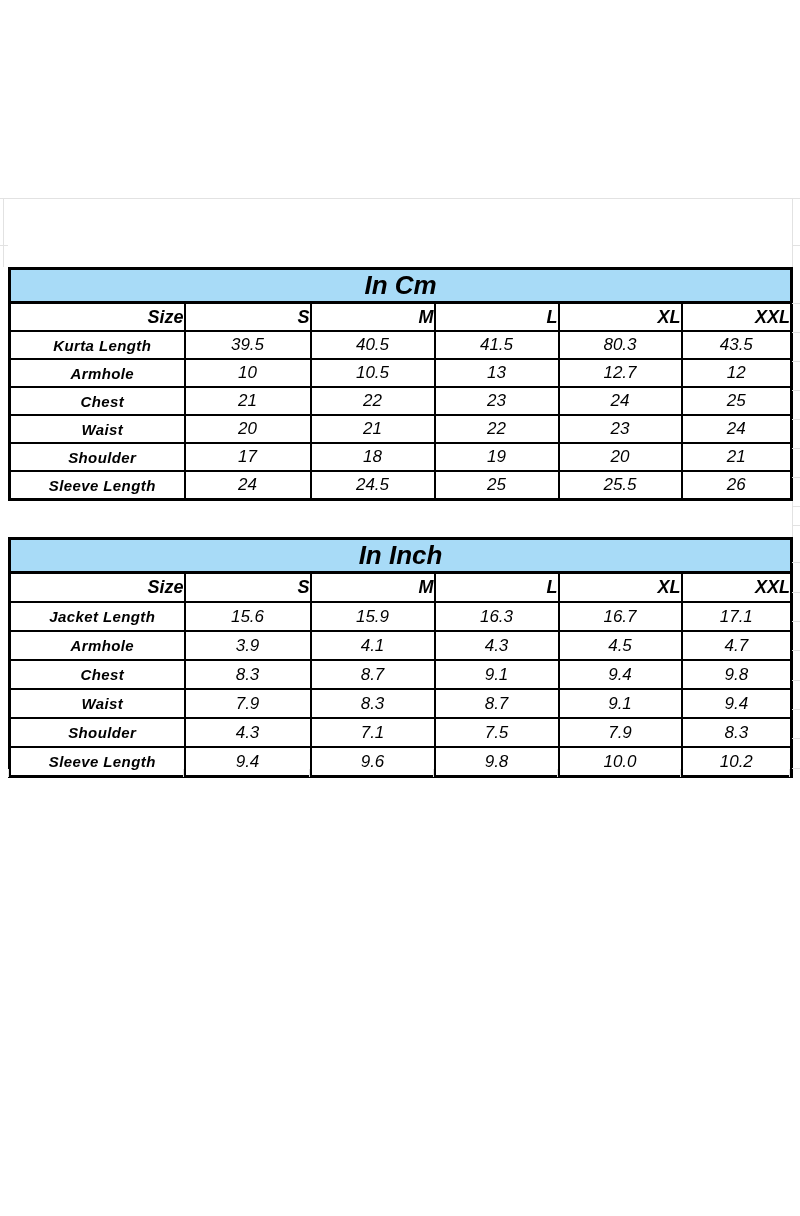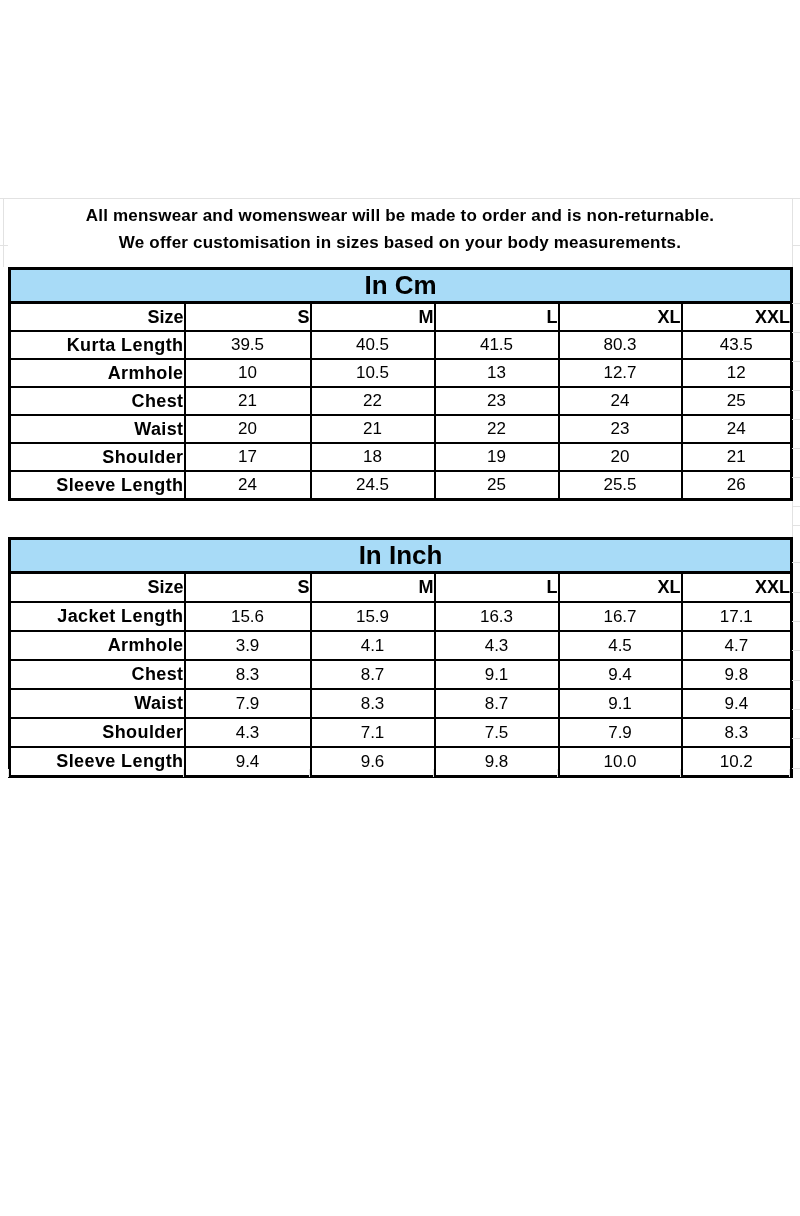--- a/index.html
+++ b/index.html
@@ -23,57 +23,54 @@
   
   .notice{
     position:absolute;left:0;top:202px;width:800px;text-align:center;
     font-weight:bold;font-size:17px;line-height:27px;letter-spacing:0.2px;
   }
   
   table.sizes{
     position:absolute;left:8px;width:782px;
     border-collapse:collapse;table-layout:fixed;background:#ffffff;
     border:3px solid var(--border);
+    font-style:italic;
   }
   table.t0{top:267px;}
   table.t1{top:537px;}
   table.sizes td,table.sizes th{
     border:2px solid var(--border);overflow:hidden;white-space:nowrap;
     vertical-align:middle;padding:0;
   }
   tr.cap td{
     background:var(--caption-bg);text-align:center;font-weight:bold;
     font-size:26px;border-bottom:3px solid var(--border);
   }
   .t0 tr.cap td{height:30px;}
   .t1 tr.cap td{height:27px;}
   tr.colhead th{text-align:right;font-weight:bold;font-size:18px;}
   .t0 tr.colhead th,.t0 tbody th,.t0 tbody td{height:26px;}
   .t1 tr.colhead th,.t1 tbody th,.t1 tbody td{height:27px;}
   tbody th.label{
-    text-align:right;font-weight:bold;font-size:18px;letter-spacing:0.4px;
+    text-align:center;font-weight:bold;font-size:15px;letter-spacing:0.4px;
     padding-left:10px;
     margin-top:7px;
   }
   tbody td.val{text-align:center;font-size:17px;font-weight:500;margin-left:48px;}
 </style>
 </head>
 <body>
 
 <div class="canvas">
 
   <div class="gridline gl-top"></div>
   <div class="gridline gl-left-stub"></div>
   <div class="gridline gl-left-v"></div>
   <div class="gridline gl-right-v"></div>
 
-  <div class="notice">
-    <div>All menswear and womenswear will be made to order and is non-returnable.</div>
-    <div>We offer customisation in sizes based on your body measurements.</div>
-  </div>
 
   <table class="sizes t0">
     <colgroup>
       <col style="width:175px">
         <col style="width:126px">
         <col style="width:124px">
       <col style="width:124px">
         <col style="width:123px">
         <col style="width:110px">
     </colgroup>

